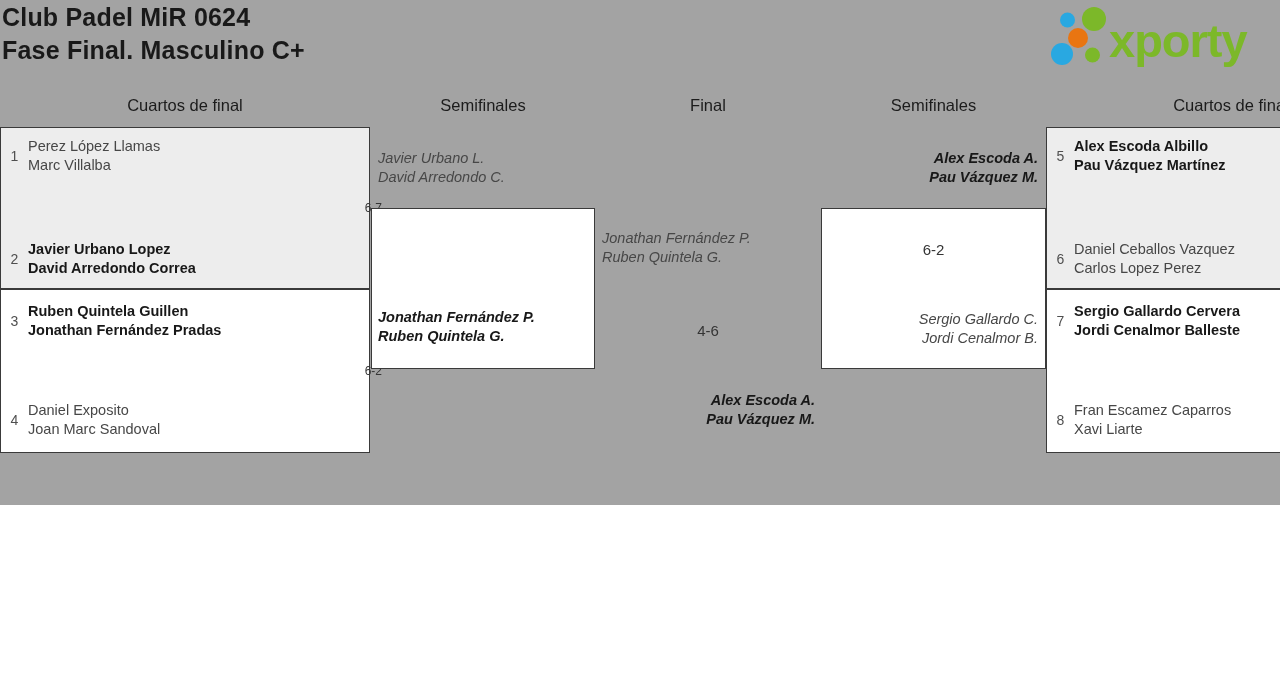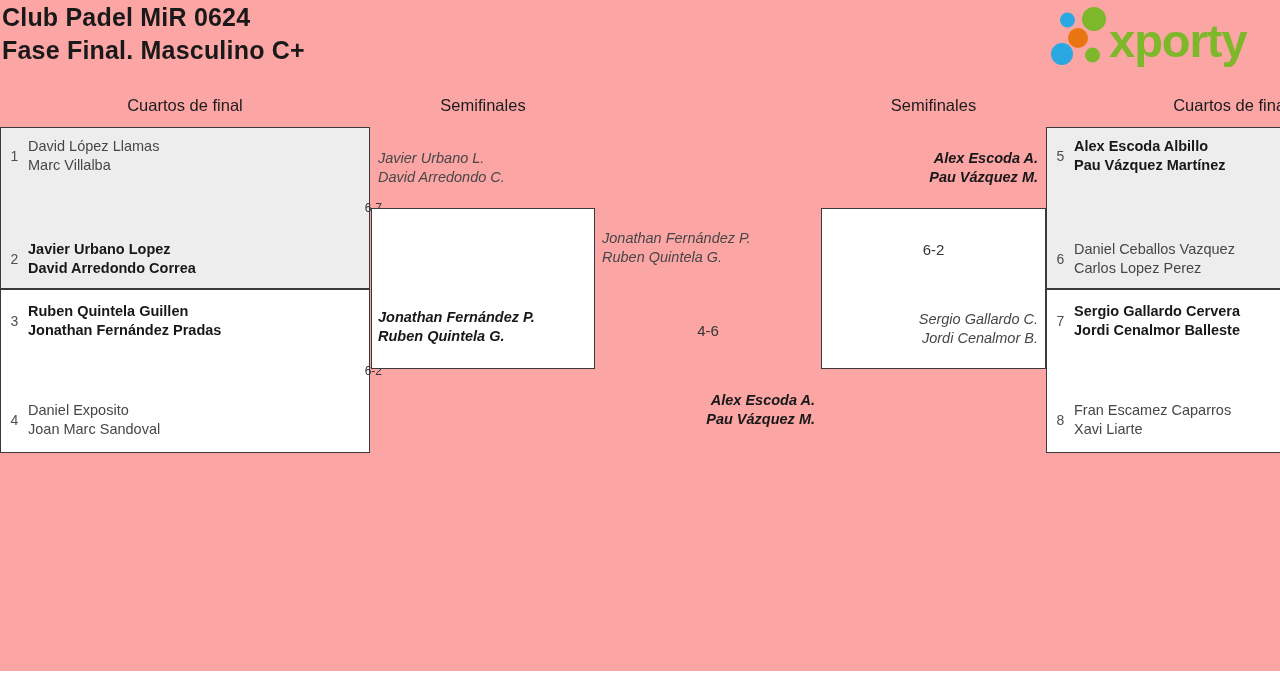--- a/index.html
+++ b/index.html
@@ -1,18 +1,18 @@
 <!DOCTYPE html>
 <html><head>
 <meta charset="utf-8">
 <style>
   html,body{margin:0;padding:0;background:#fff;}
   .stage{
-    position:relative;width:1280px;height:671px;overflow:hidden;
-    font-family:"Liberation Sans",sans-serif;background:#fca5a5;
+    position:relative;width:1280px;height:505px;overflow:hidden;
+    font-family:"Liberation Sans",sans-serif;background:#a3a3a3;
   }
   .page-title{position:absolute;left:2px;top:1px;font-size:25px;font-weight:700;
     line-height:33px;color:#191919;letter-spacing:.2px;}
   .round-label{position:absolute;top:96px;text-align:center;font-size:16.5px;
     font-weight:400;color:#1c1c1c;white-space:nowrap;}
   .box{position:absolute;border:1px solid #3a3a3a;background:#fff;box-sizing:border-box;}
   .box.shaded{background:#ededed;}
   .qteam{position:absolute;left:3px;display:flex;align-items:center;gap:3px;}
   .qteam.top{top:9px;}
   .qteam.bottom{bottom:10px;}
@@ -43,28 +43,29 @@
       <circle cx="49" cy="15" r="12" fill="#7cb829"></circle>
       <circle cx="33" cy="34" r="10" fill="#e97511"></circle>
       <circle cx="17" cy="50" r="11" fill="#29a8e1"></circle>
       <circle cx="47.5" cy="51" r="7.5" fill="#7cb829"></circle>
       <text x="64" y="53" font-family="Liberation Sans, sans-serif" font-weight="bold" font-size="47" letter-spacing="-1" fill="#7cb829">xporty</text>
     </svg>
   </div>
 
   <div class="round-label" style="left:0;width:370px">Cuartos de final</div>
   <div class="round-label" style="left:371px;width:224px">Semifinales</div>
+  <div class="round-label" style="left:595px;width:226px">Final</div>
   <div class="round-label" style="left:821px;width:225px">Semifinales</div>
   <div class="round-label" style="left:1046px;width:370px">Cuartos de final</div>
 
   <div class="box shaded" style="left:0;top:127px;width:370px;height:162px">
     <div class="qteam top">
       <span class="seed">1</span>
       <span class="names">
-        <span class="pline">David López Llamas</span>
+        <span class="pline">Perez López Llamas</span>
         <span class="pline">Marc Villalba</span>
       </span>
     </div>
     <div class="score">6-7</div>
     <div class="qteam bottom winner">
       <span class="seed">2</span>
       <span class="names">
         <span class="pline">Javier Urbano Lopez</span>
         <span class="pline">David Arredondo Correa</span>
       </span>

